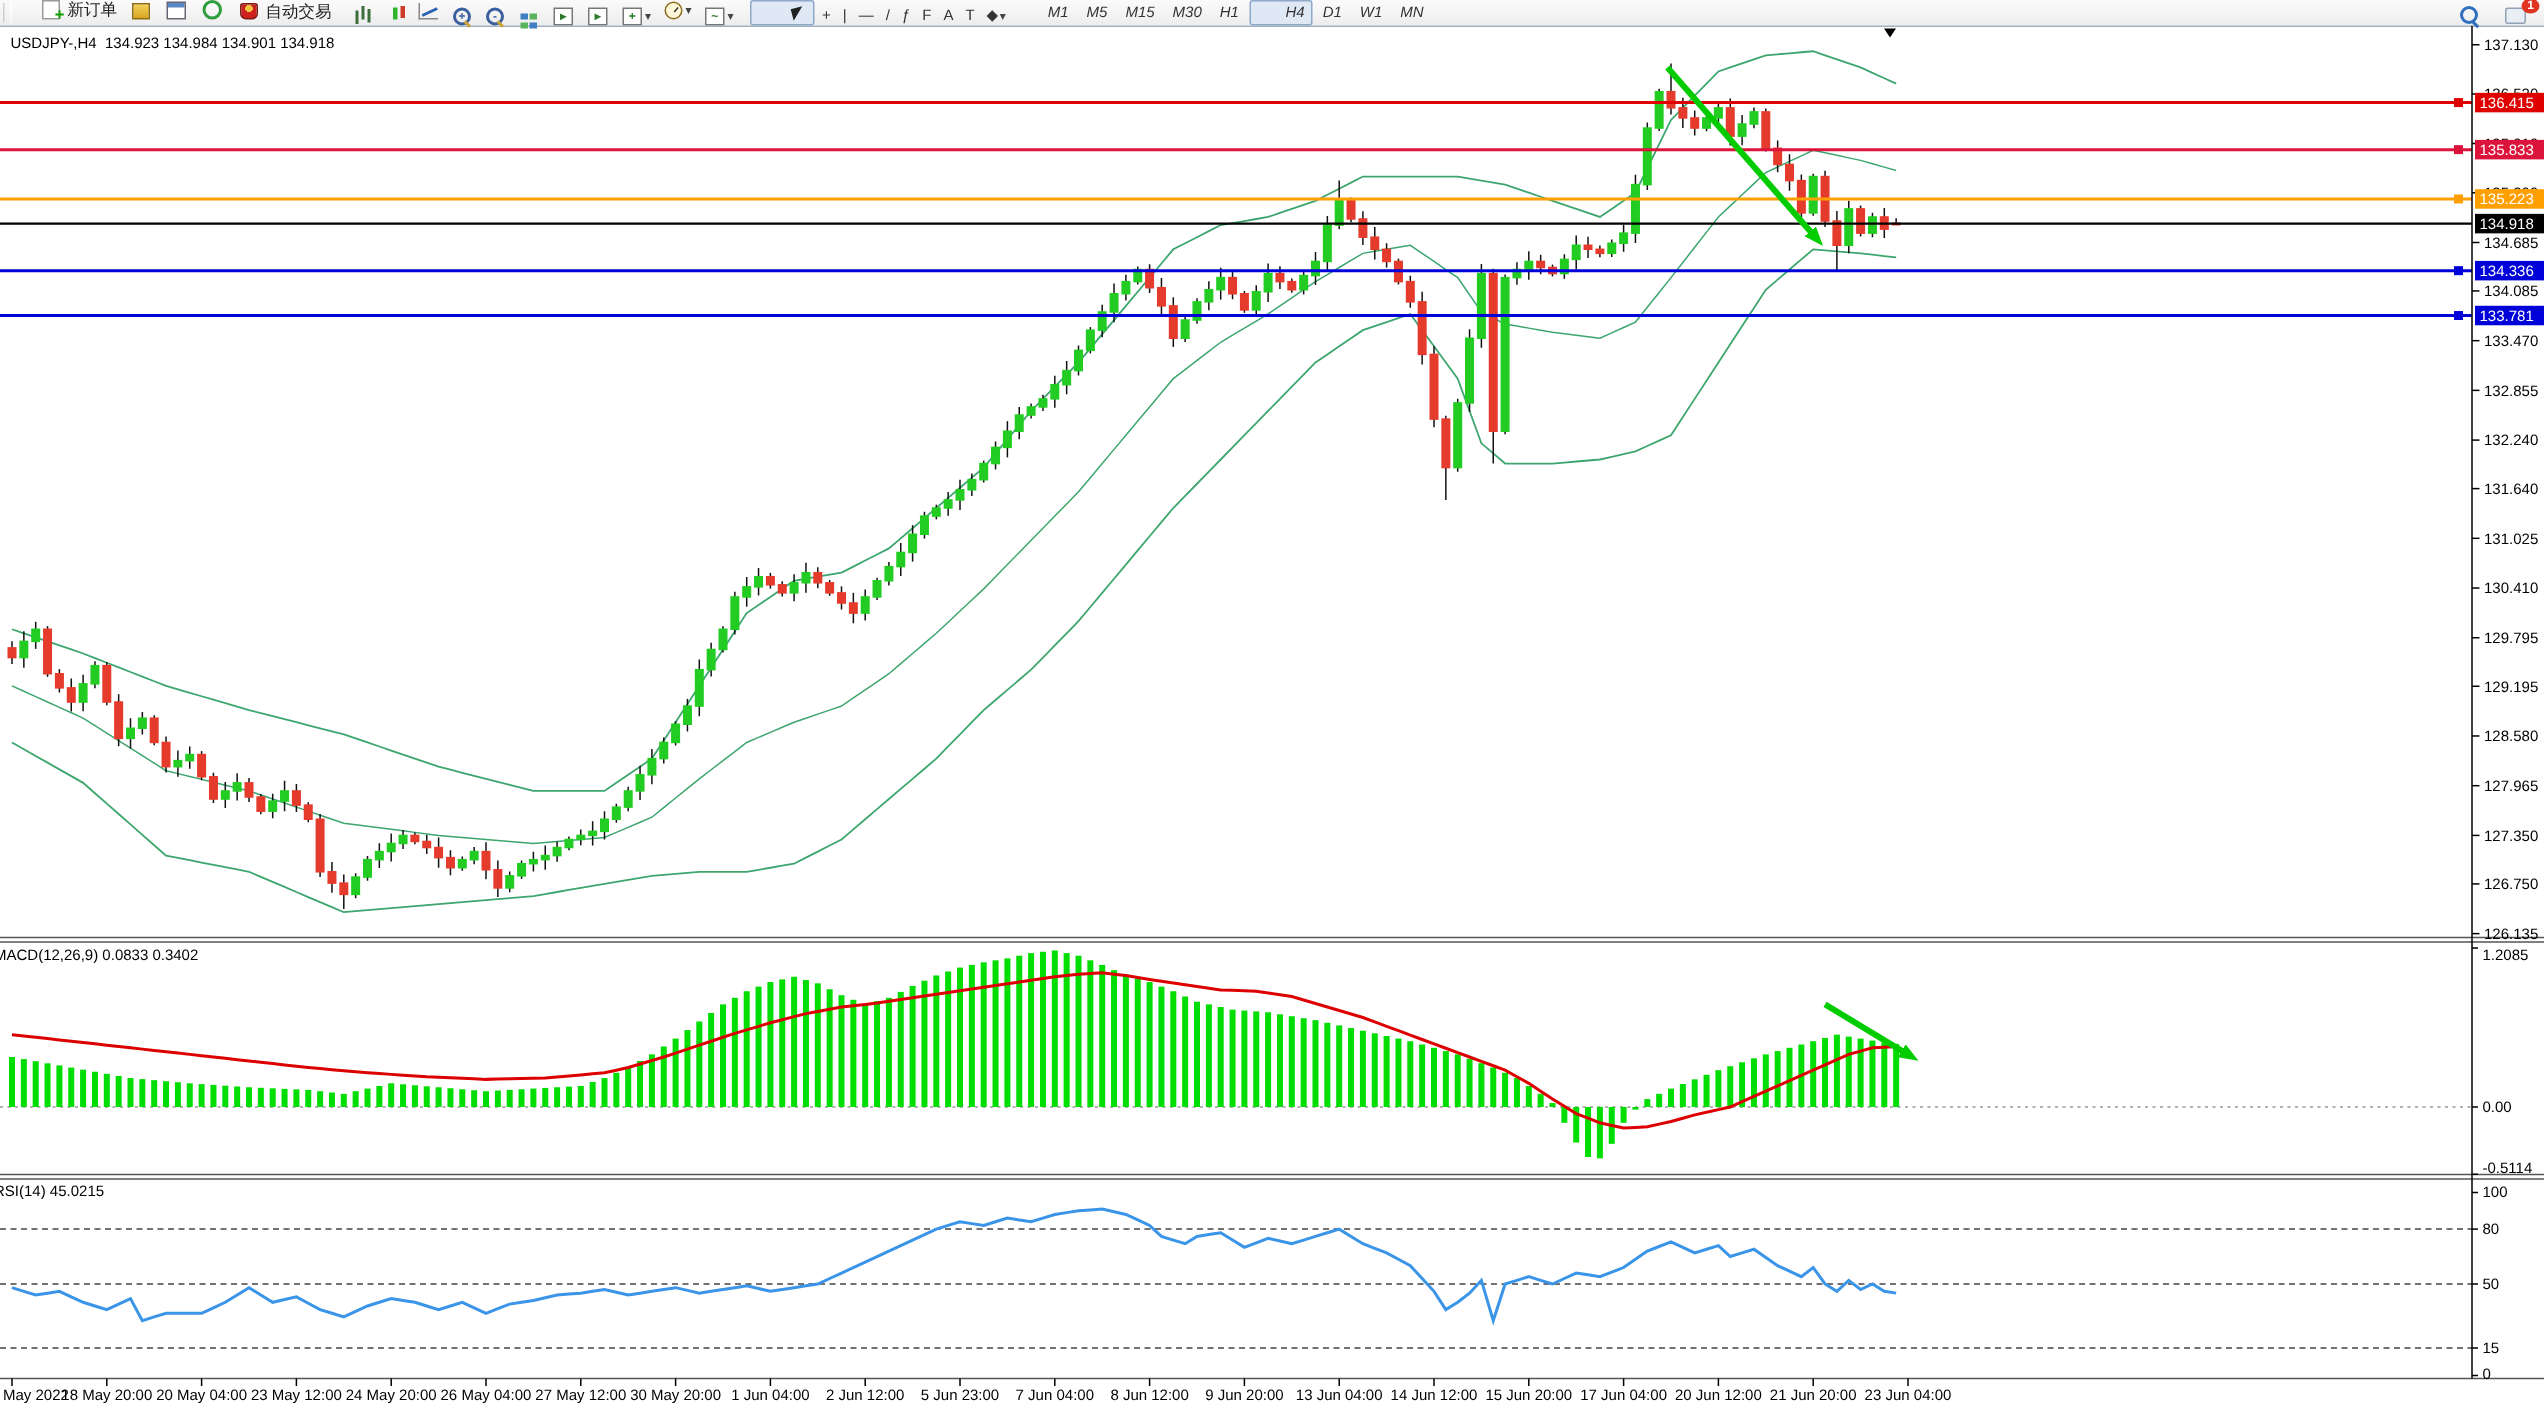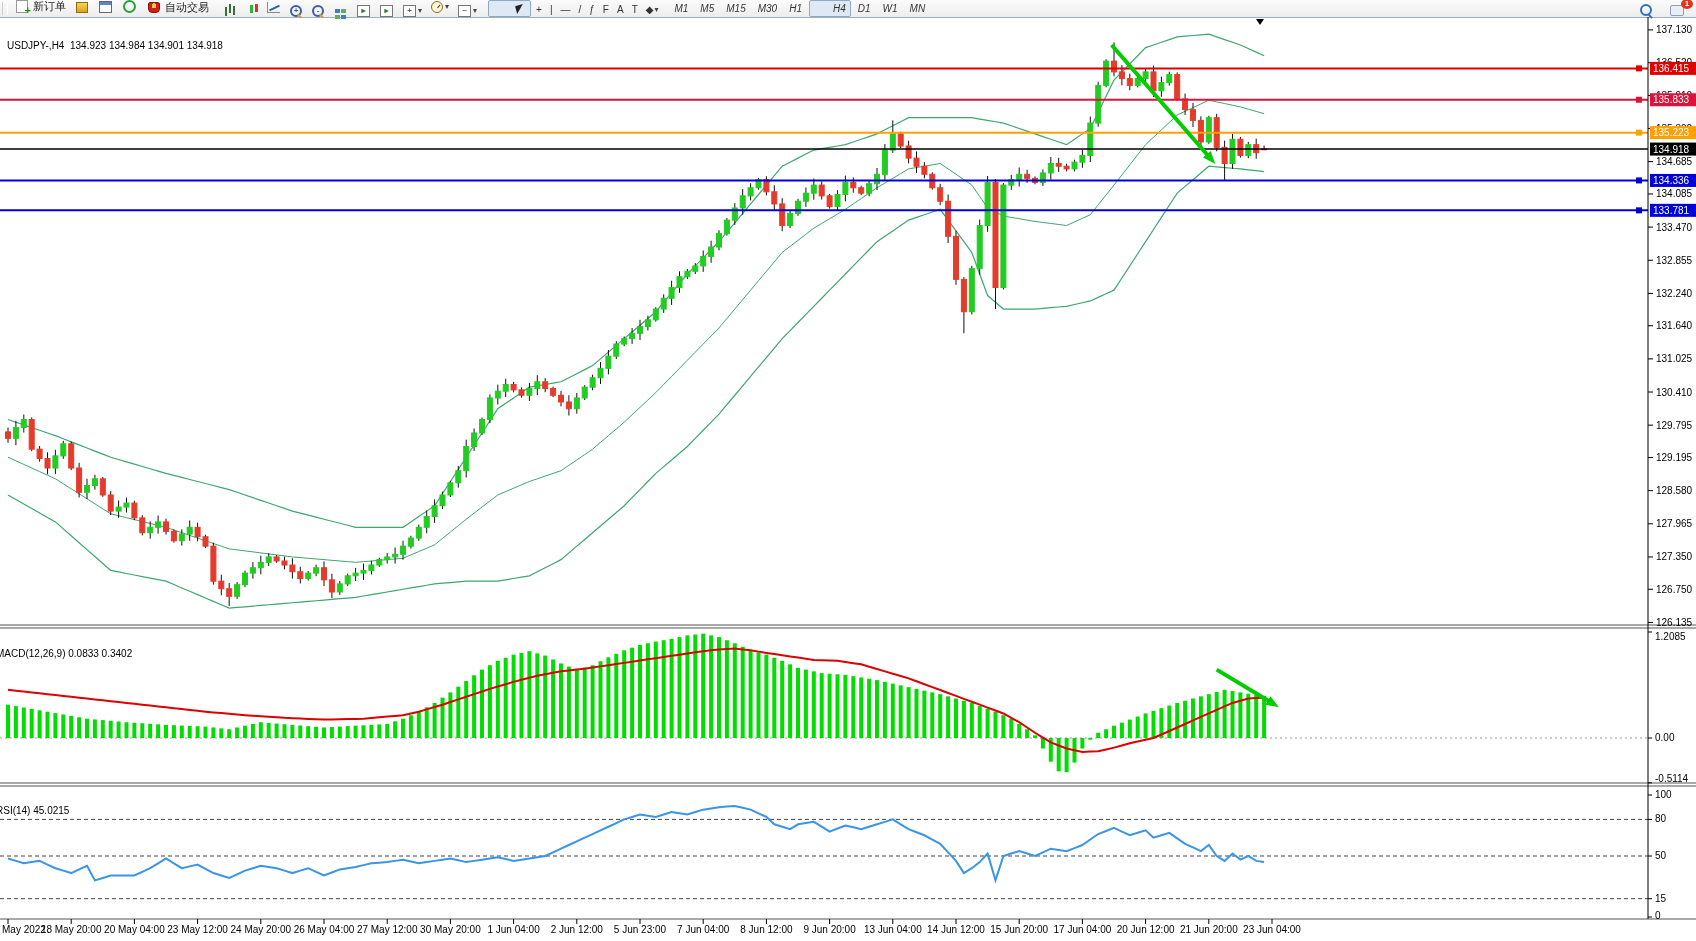--- a/index.html
+++ b/index.html
@@ -1,20 +1,20 @@
 <!DOCTYPE html>
 <html><head>
 <meta charset="utf-8">
 <style>
   html,body{margin:0;padding:0;background:#fff;font-family:"Liberation Sans",sans-serif;}
   #window{position:relative;width:1696px;height:941px;overflow:hidden;background:#fff;}
 
   
   #toolbar{position:absolute;left:0;top:0;width:1696px;height:17px;background:linear-gradient(#fbfbfb,#ededed);
-           border-bottom:1px solid #9db0c0;display:flex;align-items:center;font-size:11px;color:#222;}
+           border-bottom:1px solid #9db0c0;display:flex;align-items:center;font-size:11px;color:#222;gap:12px;}
   .tb-grip{width:4px;height:13px;margin:0 2px;border-left:1px solid #cfcfcf;border-right:1px solid #fff;}
   .tb-sep{width:1px;height:13px;margin:0 3px;background:#bfbfbf;box-shadow:1px 0 0 #fff;}
   .tb-btn{display:inline-flex;align-items:center;height:15px;padding:0 2px;margin:0 1px;border:1px solid transparent;border-radius:2px;cursor:default;}
   .tb-btn.active{border:1px solid #8fa8c8;background:#dfe9f5;padding-left:23px;}
   .tb-btn .lbl{margin-left:3px;white-space:nowrap;}
   .tb-btn .g{font-size:10px;line-height:11px;color:#333;}
   .tb-btn .dd{font-size:8px;color:#444;margin-left:1px;}
   .tf{padding:0 4px;font-size:10px;color:#333;font-style:italic;}
   .ic{display:inline-block;width:14px;height:13px;position:relative;}
   .doc-plus-icon{background:#fff;border:1px solid #999;width:10px;height:11px;margin:0 2px;}
@@ -35,21 +35,21 @@
   .clock-icon::after{content:"";position:absolute;left:5px;top:2px;width:1px;height:4px;background:#333;transform-origin:bottom;transform:rotate(40deg);}
   .cursor-icon{width:0;height:0;margin:2px 4px;border-left:8px solid #222;border-bottom:8px solid transparent;border-top:0 solid transparent;transform:rotate(-15deg);}
   .search-icon{width:8px;height:8px;border:2px solid #2f6fbe;border-radius:50%;}
   .search-icon::after{content:"";position:absolute;right:-3px;bottom:-3px;width:6px;height:2px;background:#2f6fbe;transform:rotate(45deg);}
   .chat-icon{width:12px;height:9px;margin-top:2px;background:#e9eef5;border:1px solid #90a0b5;border-radius:2px;}
   .badge{position:absolute;top:-3px;right:-7px;min-width:10px;height:10px;background:#e03420;color:#fff;border-radius:50%;
          font-size:8px;line-height:10px;text-align:center;font-weight:bold;padding:0 1px;}
   #tb-right{position:absolute;right:8px;top:1px;display:flex;align-items:center;gap:10px;}
 
   
-  .ov-label{position:absolute;font-size:10px;color:#000;pointer-events:none;white-space:pre;margin-top:16px;}
+  .ov-label{position:absolute;font-size:10px;color:#000;pointer-events:none;white-space:pre;}
   #symbol-line{left:7px;top:24px;}
   #macd-line{left:-4px;top:632px;}
   #rsi-line{left:-4px;top:789px;}
 
   svg text{font-family:"Liberation Sans",sans-serif;}
 </style>
 </head>
 <body>
 
 <div id="window">

